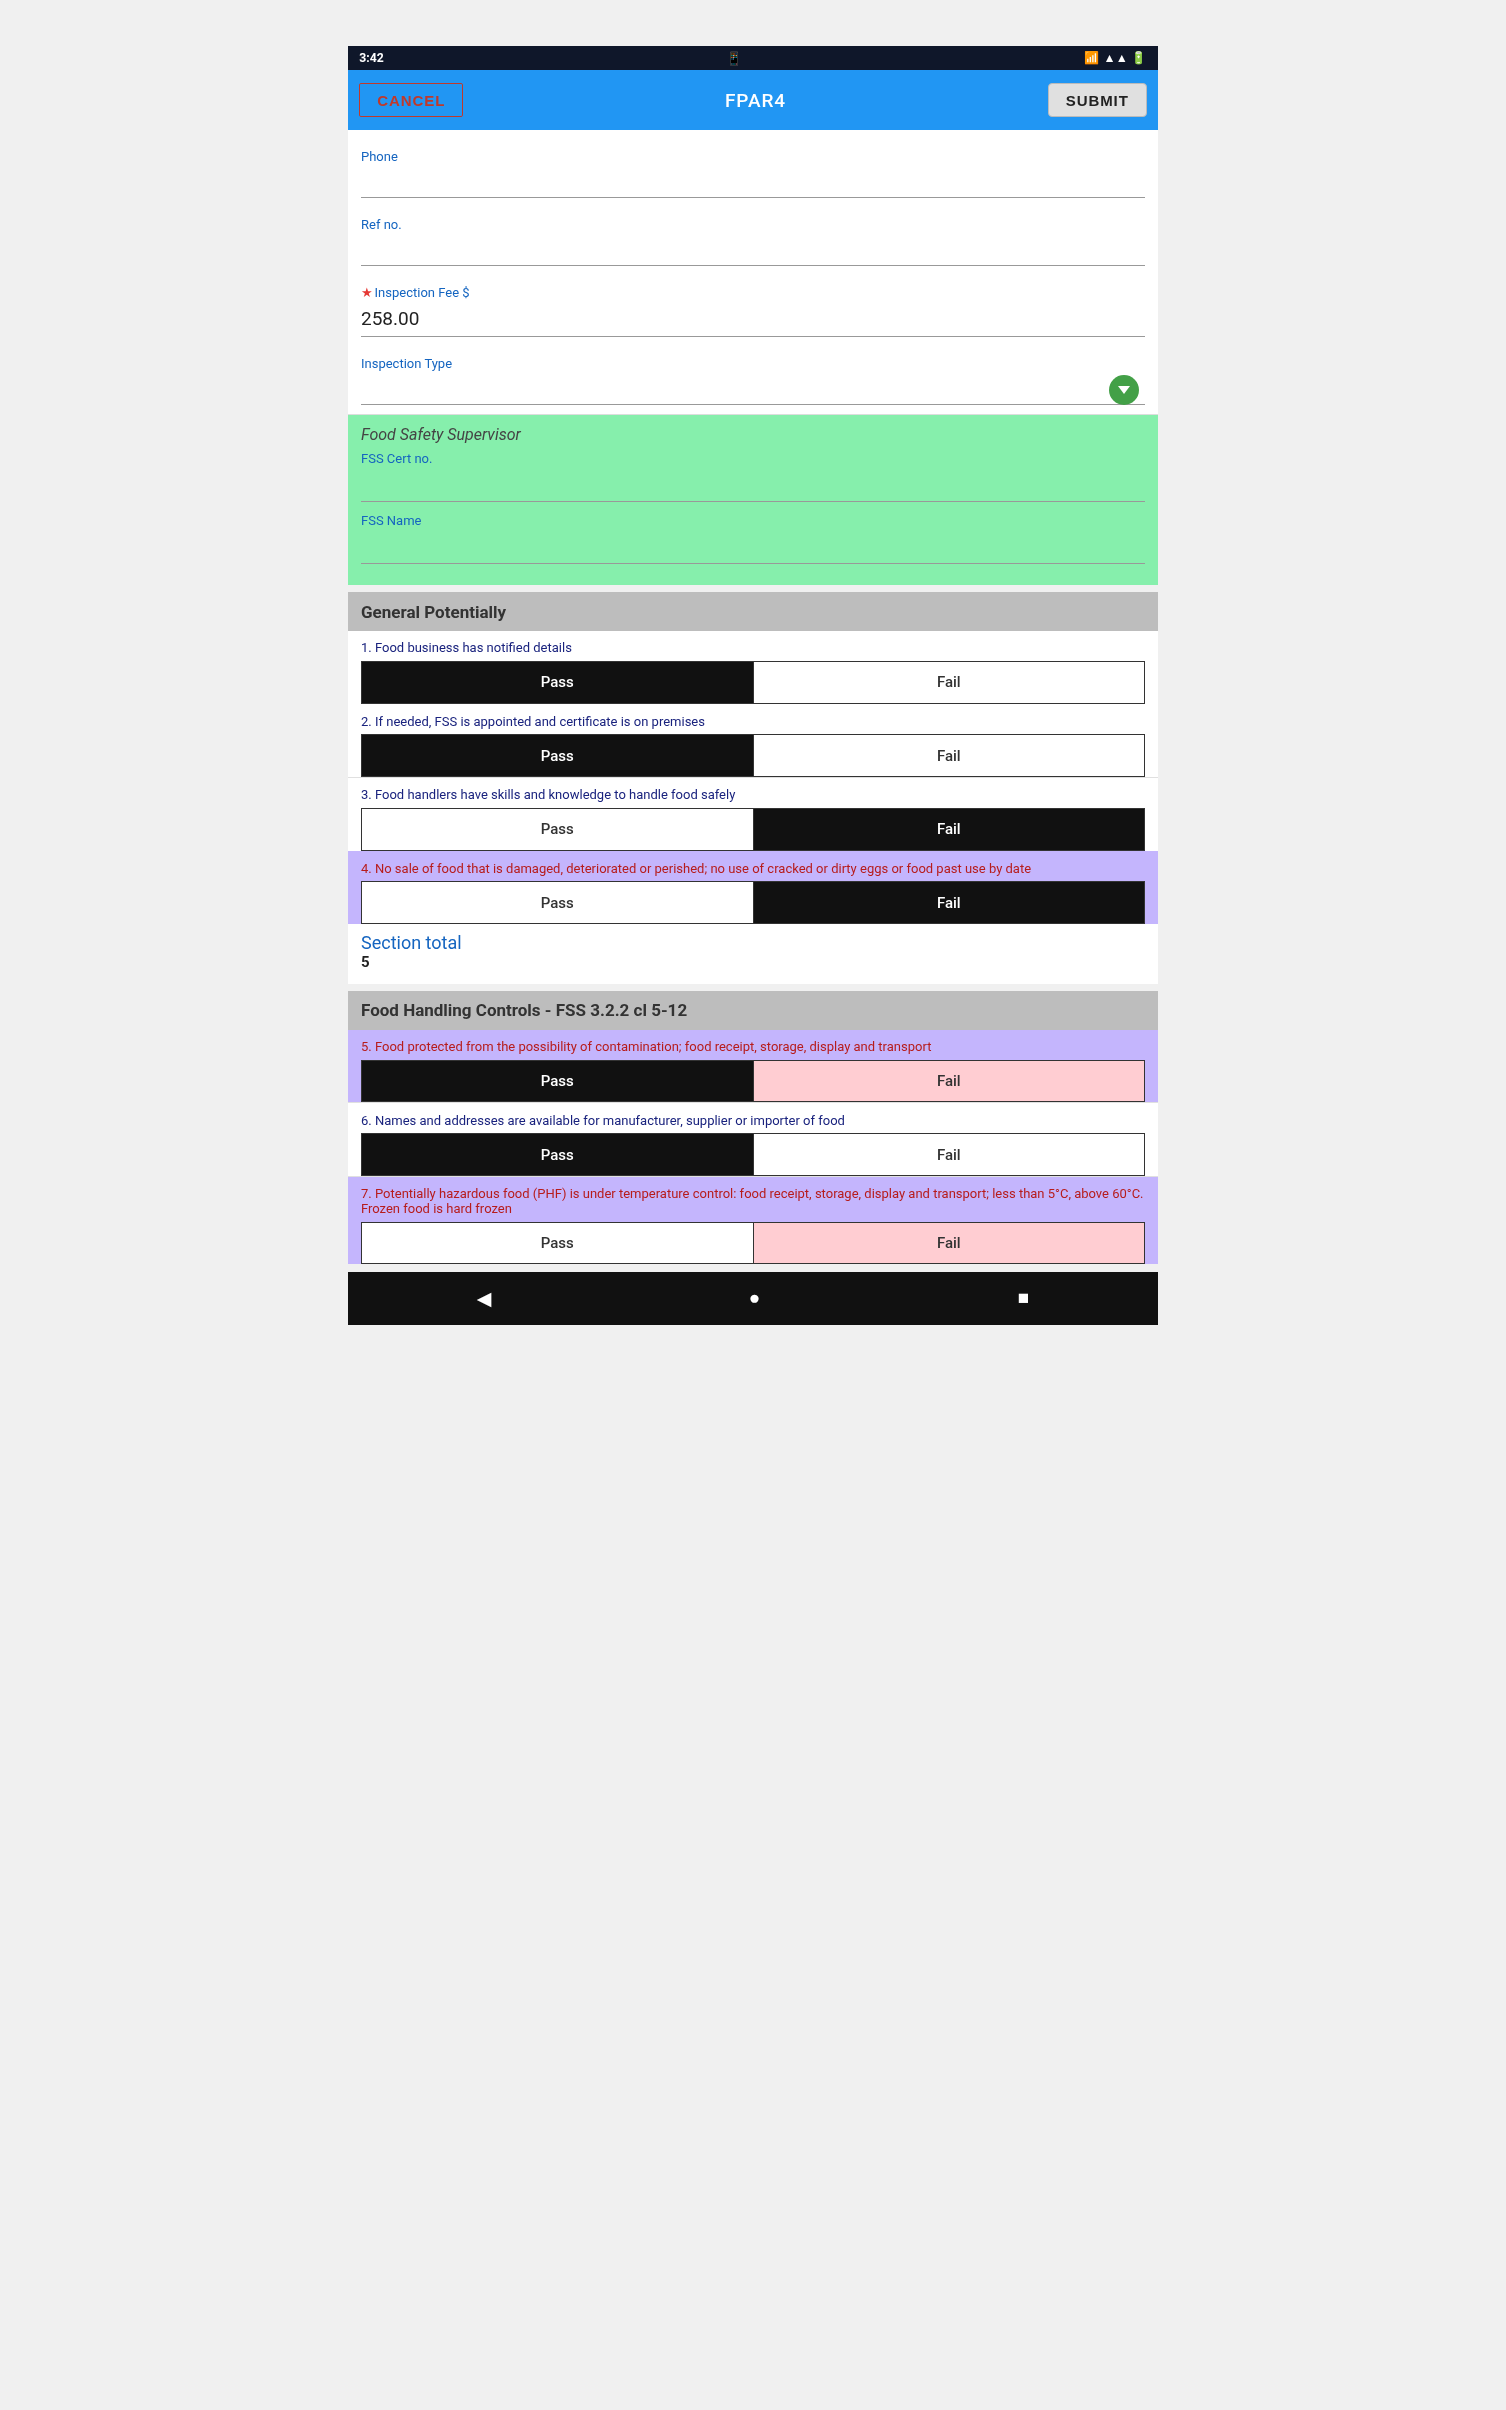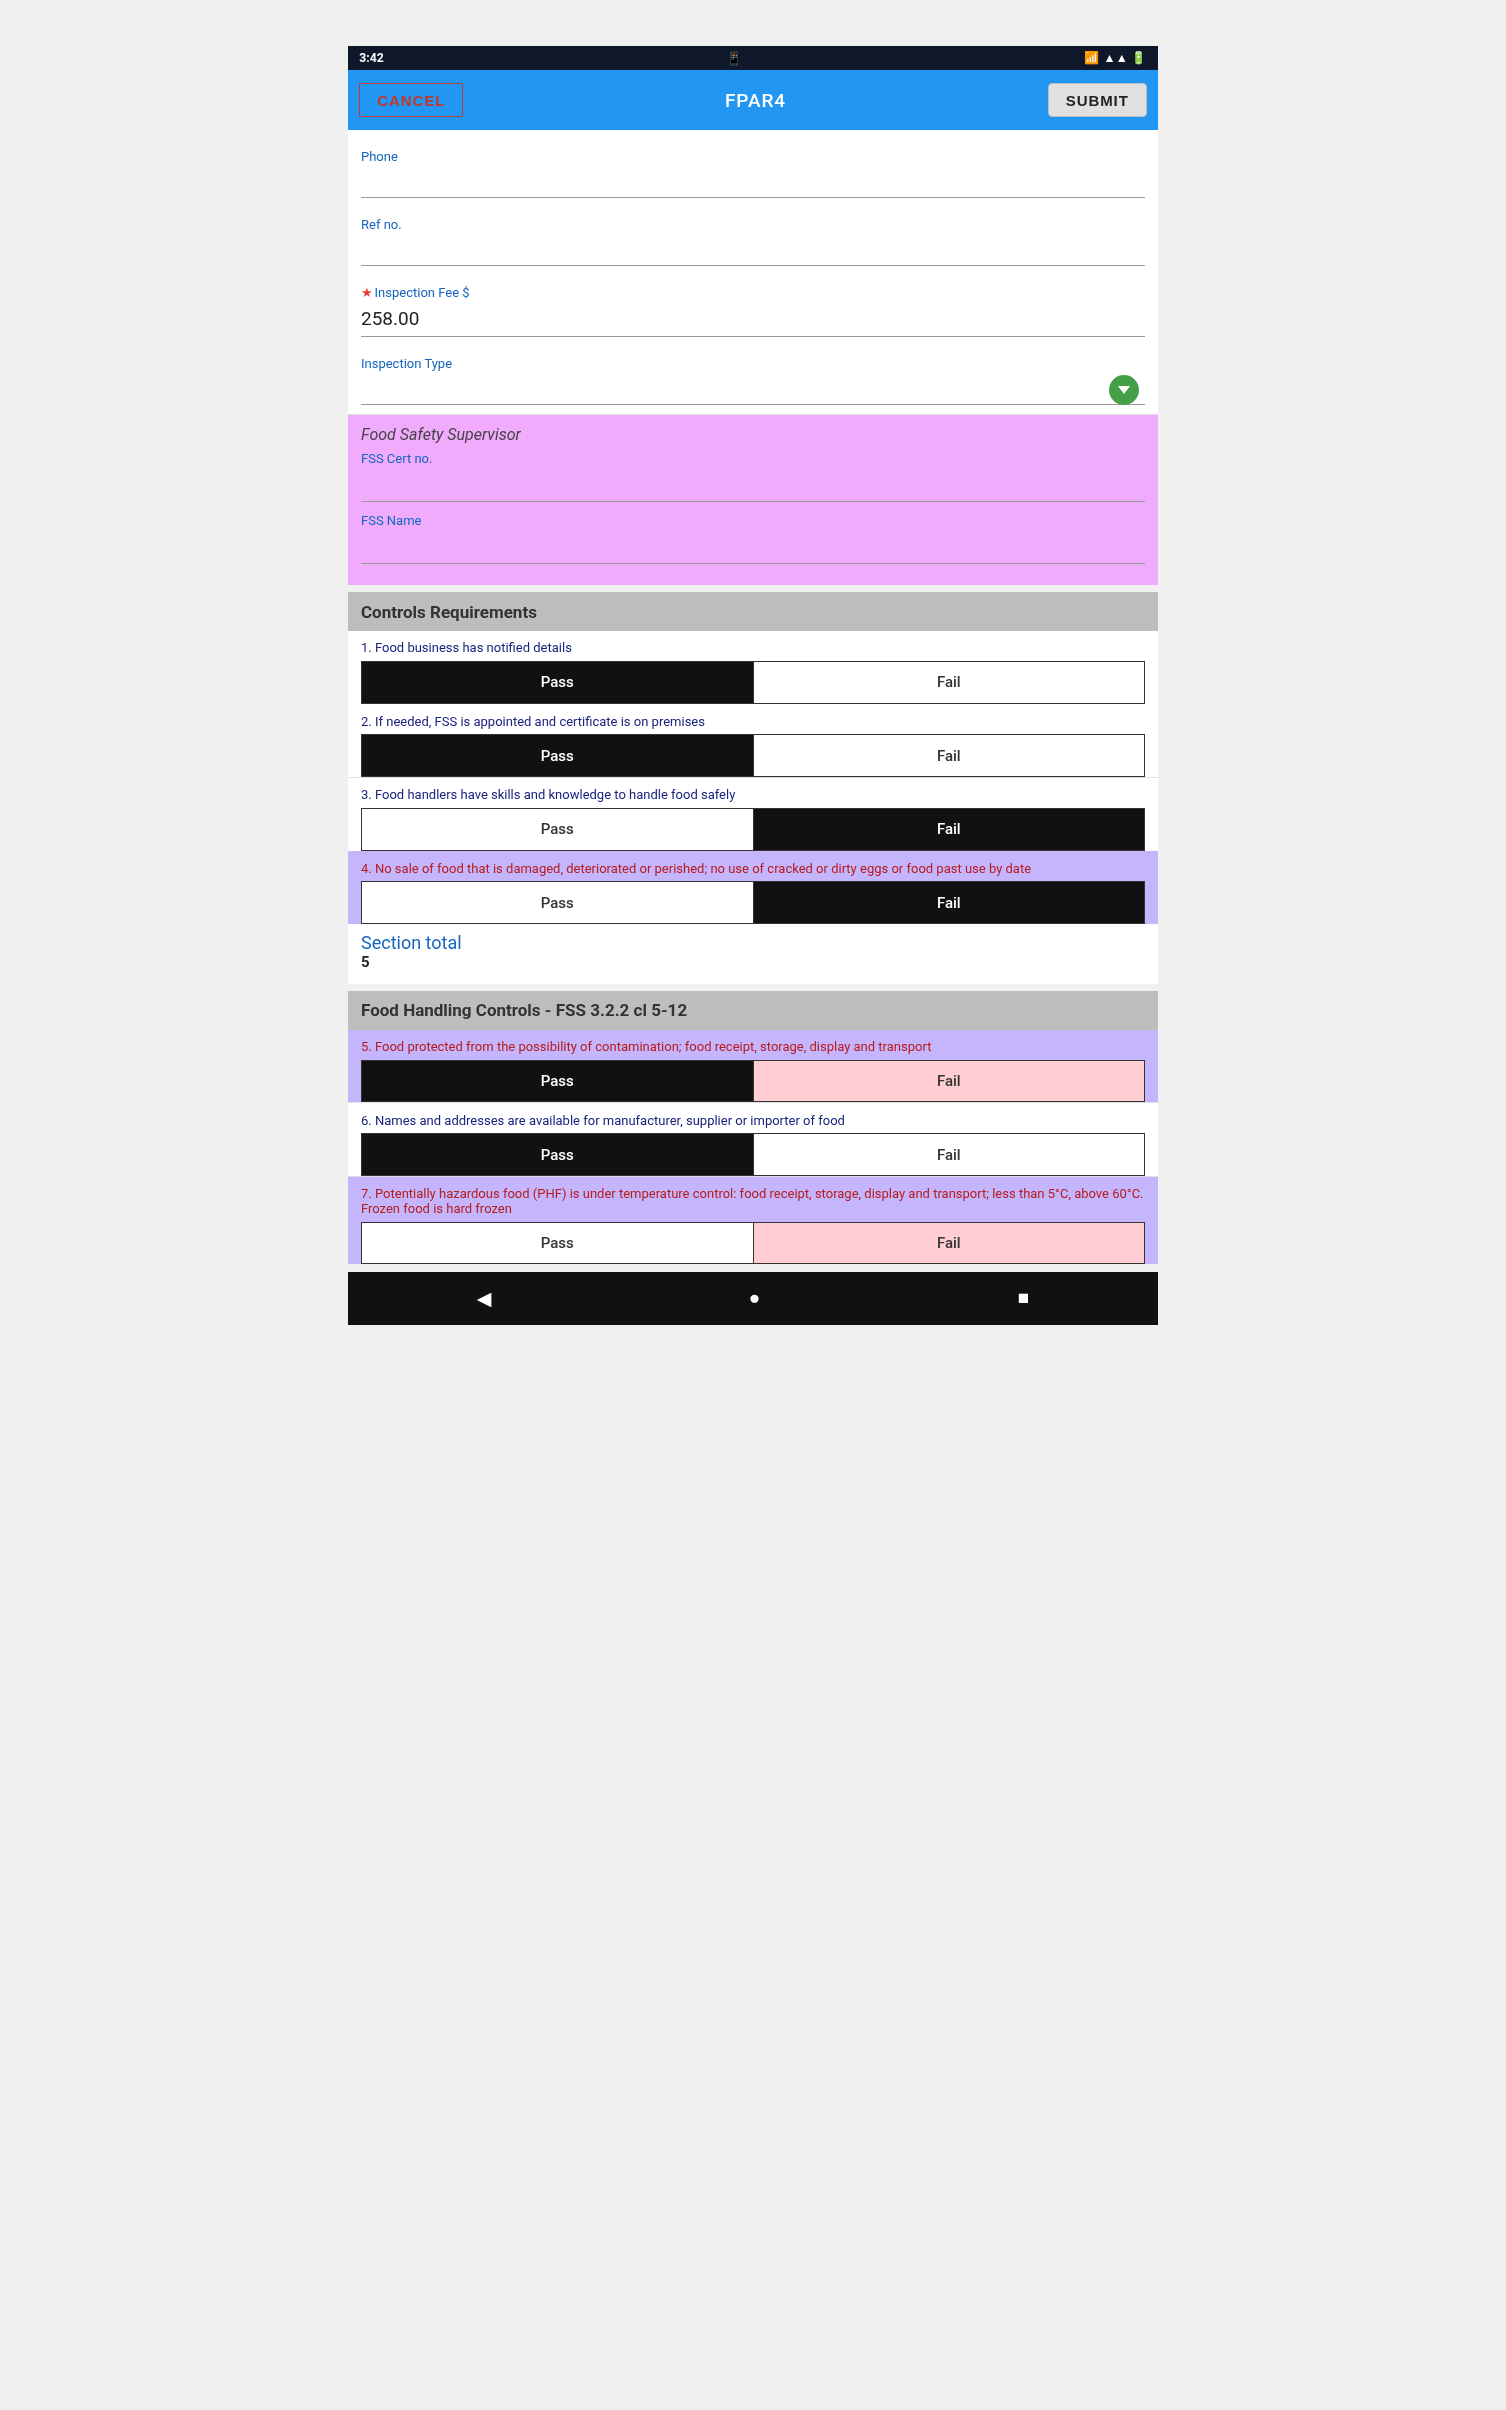--- a/index.html
+++ b/index.html
@@ -137,21 +137,21 @@
       content: '';
       width: 0;
       height: 0;
       border-left: 6.6px solid transparent;
       border-right: 6.6px solid transparent;
       border-top: 8.5px solid white;
     }
 
     
     .fss-section {
-      background: #f0abfc;
+      background: #86efac;
       padding: 9.4px 13px;
       border-top: 0.9px solid #ddd;
     }
     .fss-section-title {
       font-size: 16px;
       font-style: italic;
       color: #444;
       margin-bottom: 7.5px;
     }
     .fss-field label {
@@ -335,21 +335,21 @@
     <label>FSS Cert no.</label>
     <div class="underline-field"></div>
   </div>
   <div class="fss-field">
     <label>FSS Name</label>
     <div class="underline-field"></div>
   </div>
 </div>
 
 <div id="sections-container">
-    <div class="section-header">Controls Requirements</div>
+    <div class="section-header">General Potentially</div>
     <div class="requirement-item">
       <div class="requirement-text">1. Food business has notified details</div>
       <div class="pass-fail-row">
         <div class="pass-btn selected">Pass</div>
         <div class="fail-btn unselected">Fail</div>
       </div>
     </div>
     <div class="item-divider"></div>
     <div class="requirement-item">
       <div class="requirement-text">2. If needed, FSS is appointed and certificate is on premises</div>

